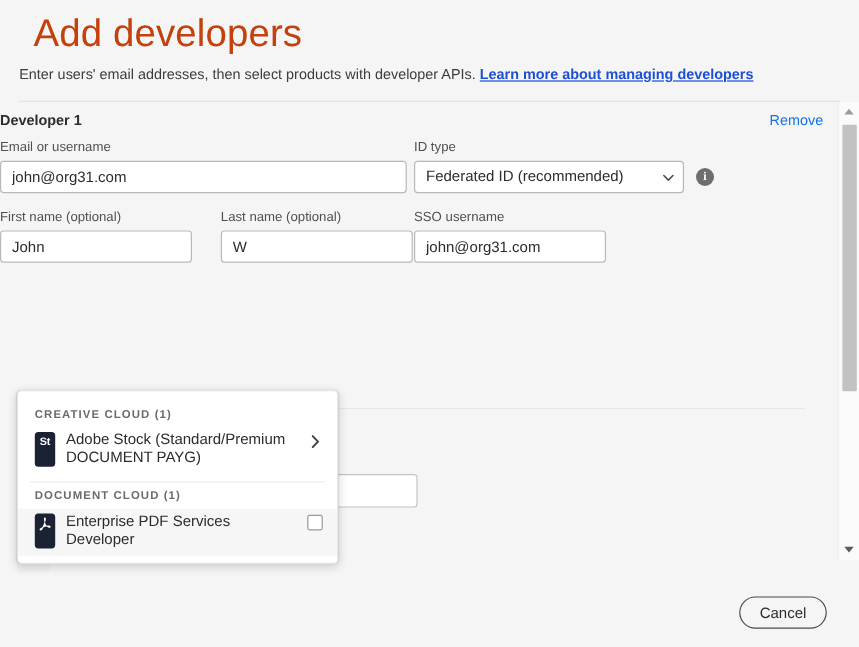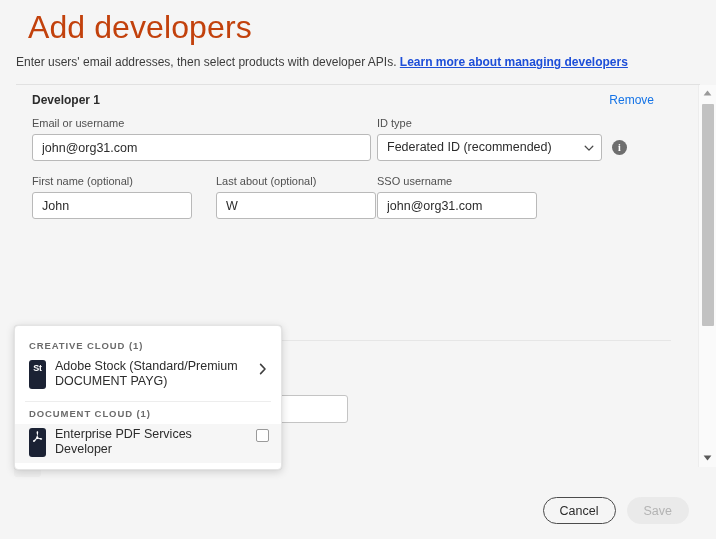--- a/index.html
+++ b/index.html
@@ -56,21 +56,21 @@
     left: 0;
     top: 79px;
     width: 716px;
     height: 403px;
     overflow: hidden;
   }
   .scroll-content {
     position: relative;
     width: 686px;
     height: 403px;
-    padding: 0 32px;
+    padding: 0 0;
     box-sizing: border-box;
   }
 
   .dev-head {
     display: flex;
     justify-content: space-between;
     align-items: center;
     padding: 14px 0 10px 0;
   }
   .dev-title {
@@ -421,21 +421,21 @@
       </div>
 
       <div class="row mt-14">
         <div class="col-left">
           <div style="display:flex;">
             <div>
               <div class="field-label">First name (optional)</div>
               <input class="txt-input w-name" type="text" value="John" style="">
             </div>
             <div class="inline-gap">
-              <div class="field-label">Last about (optional)</div>
+              <div class="field-label">Last name (optional)</div>
               <input class="txt-input w-name" type="text" value="W" style="">
             </div>
           </div>
         </div>
         <div class="col-right">
           <div class="field-label">SSO username</div>
           <input class="txt-input w-sso" type="text" value="john@org31.com" style="">
         </div>
       </div>
 
@@ -484,16 +484,15 @@
     <div class="sb-thumb"></div>
     <div class="sb-arrow down">
       <svg width="9" height="6" viewBox="0 0 9 6">
           <path d="M4.5 5.4 L0.6 0.6 L8.4 0.6 Z" fill="#5a5a5a"></path>
         </svg>
     </div>
   </div>
 
   <div class="footer">
     <button class="btn btn-cancel">Cancel</button>
-    <button class="btn btn-save">Save</button>
   </div>
 
 </div>
 
 </body></html>

